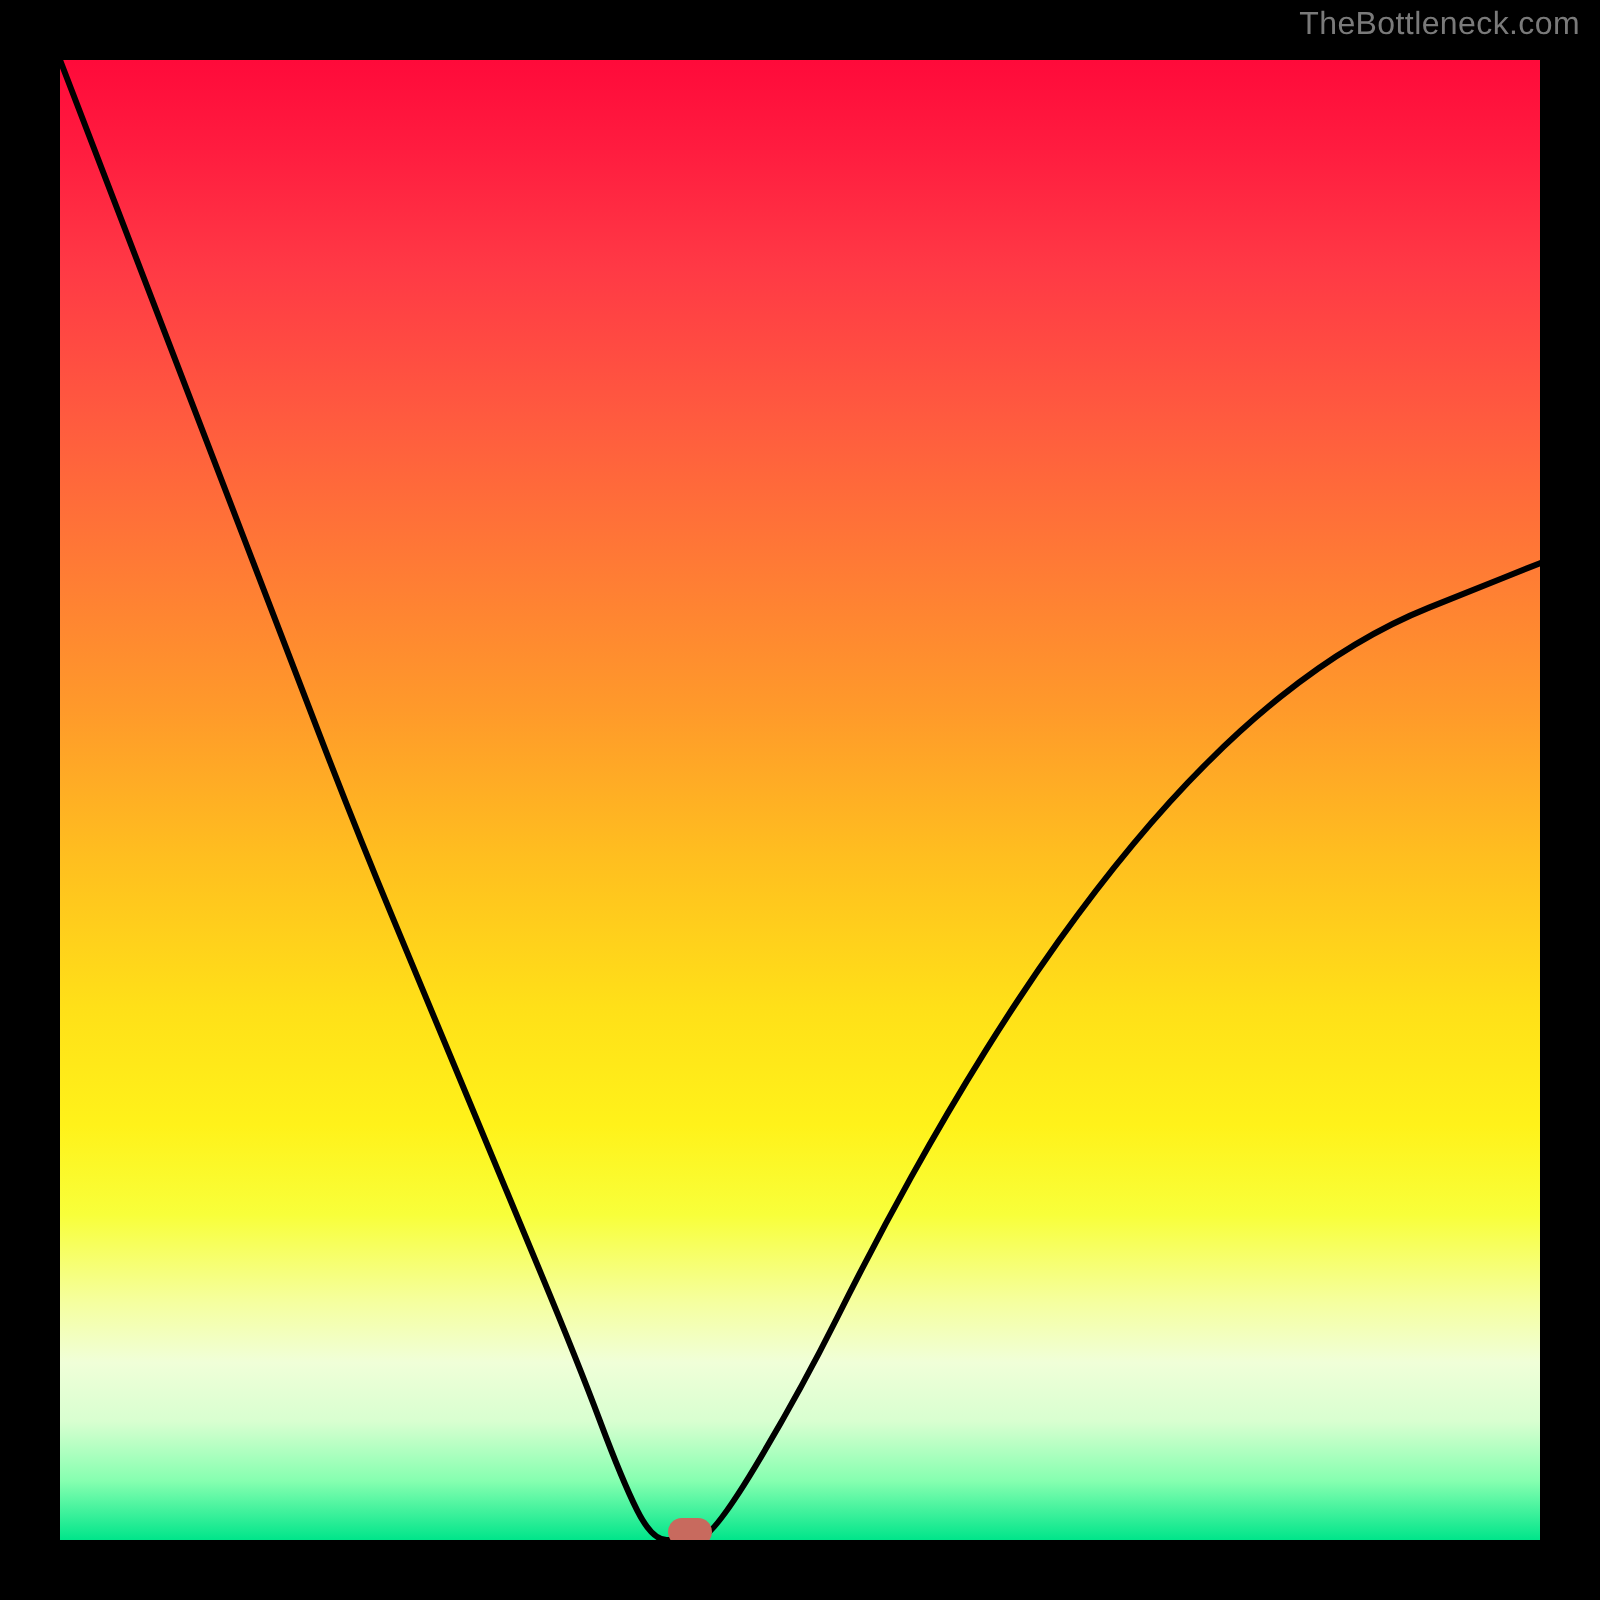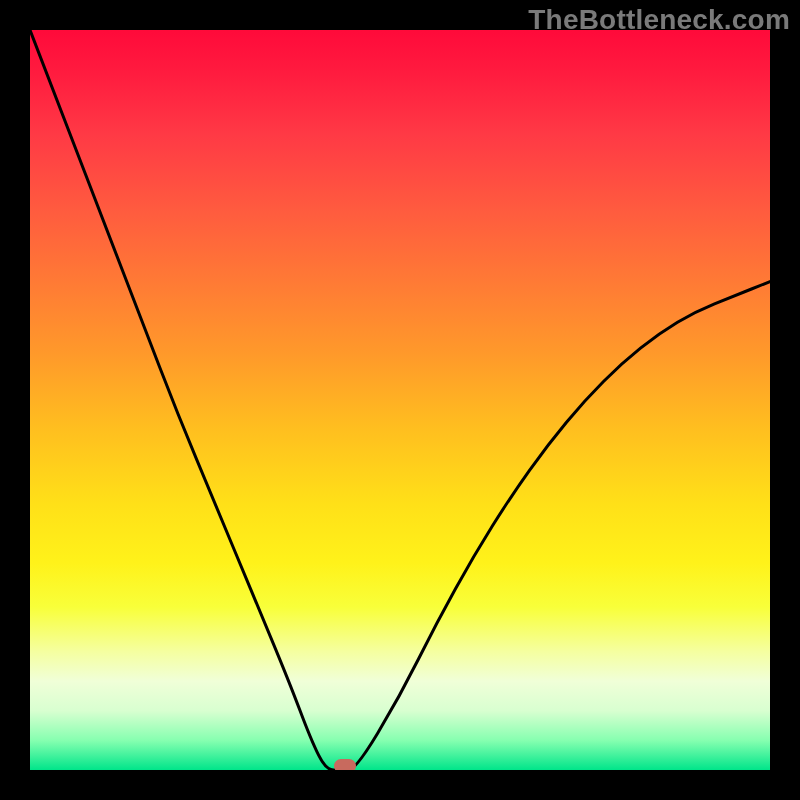--- a/index.html
+++ b/index.html
@@ -15,22 +15,22 @@
     position: relative;
     width: 800px;
     height: 800px;
     background: #000;
   }
   .watermark {
     position: absolute;
     top: 4px;
     right: 10px;
     color: #7a7a7a;
-    font-size: 28px;
-    font-weight: 700;
+    font-size: 16px;
+    font-weight: 400;
     letter-spacing: 0.2px;
     z-index: 20;
     user-select: none;
   }
   .plot-area {
     position: absolute;
     left: 30px;
     top: 30px;
     width: 740px;
     height: 740px;

